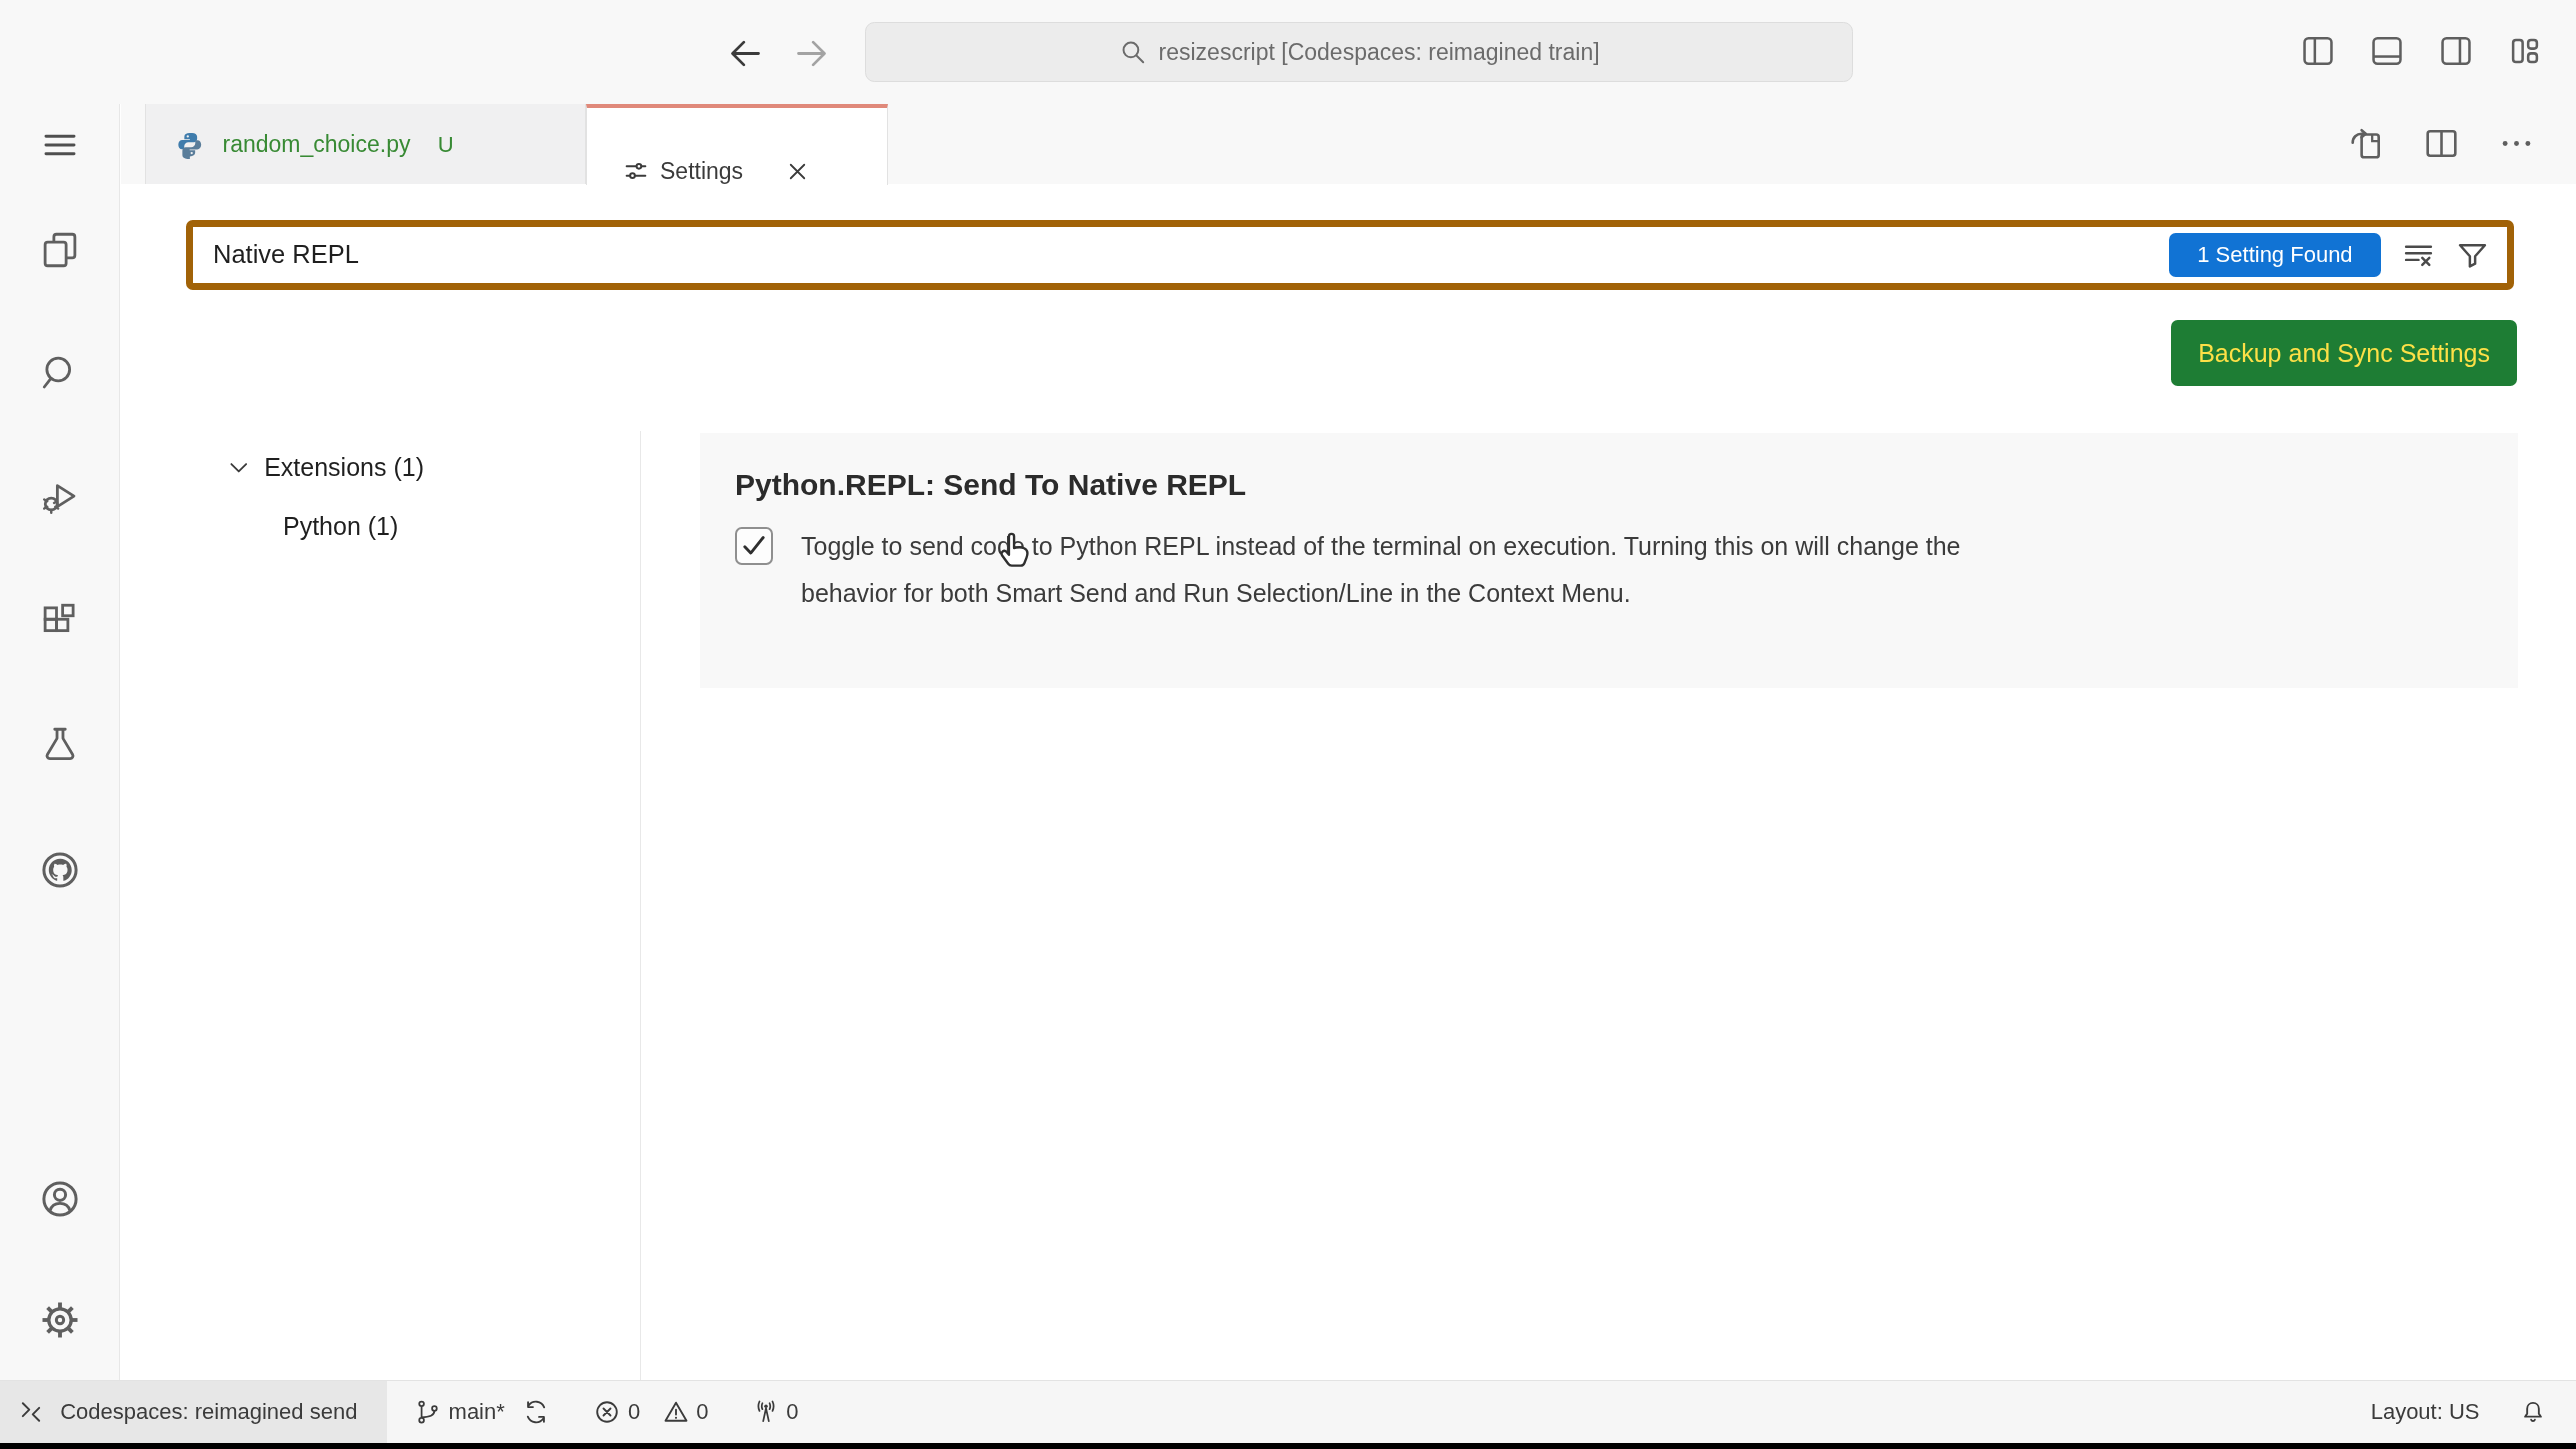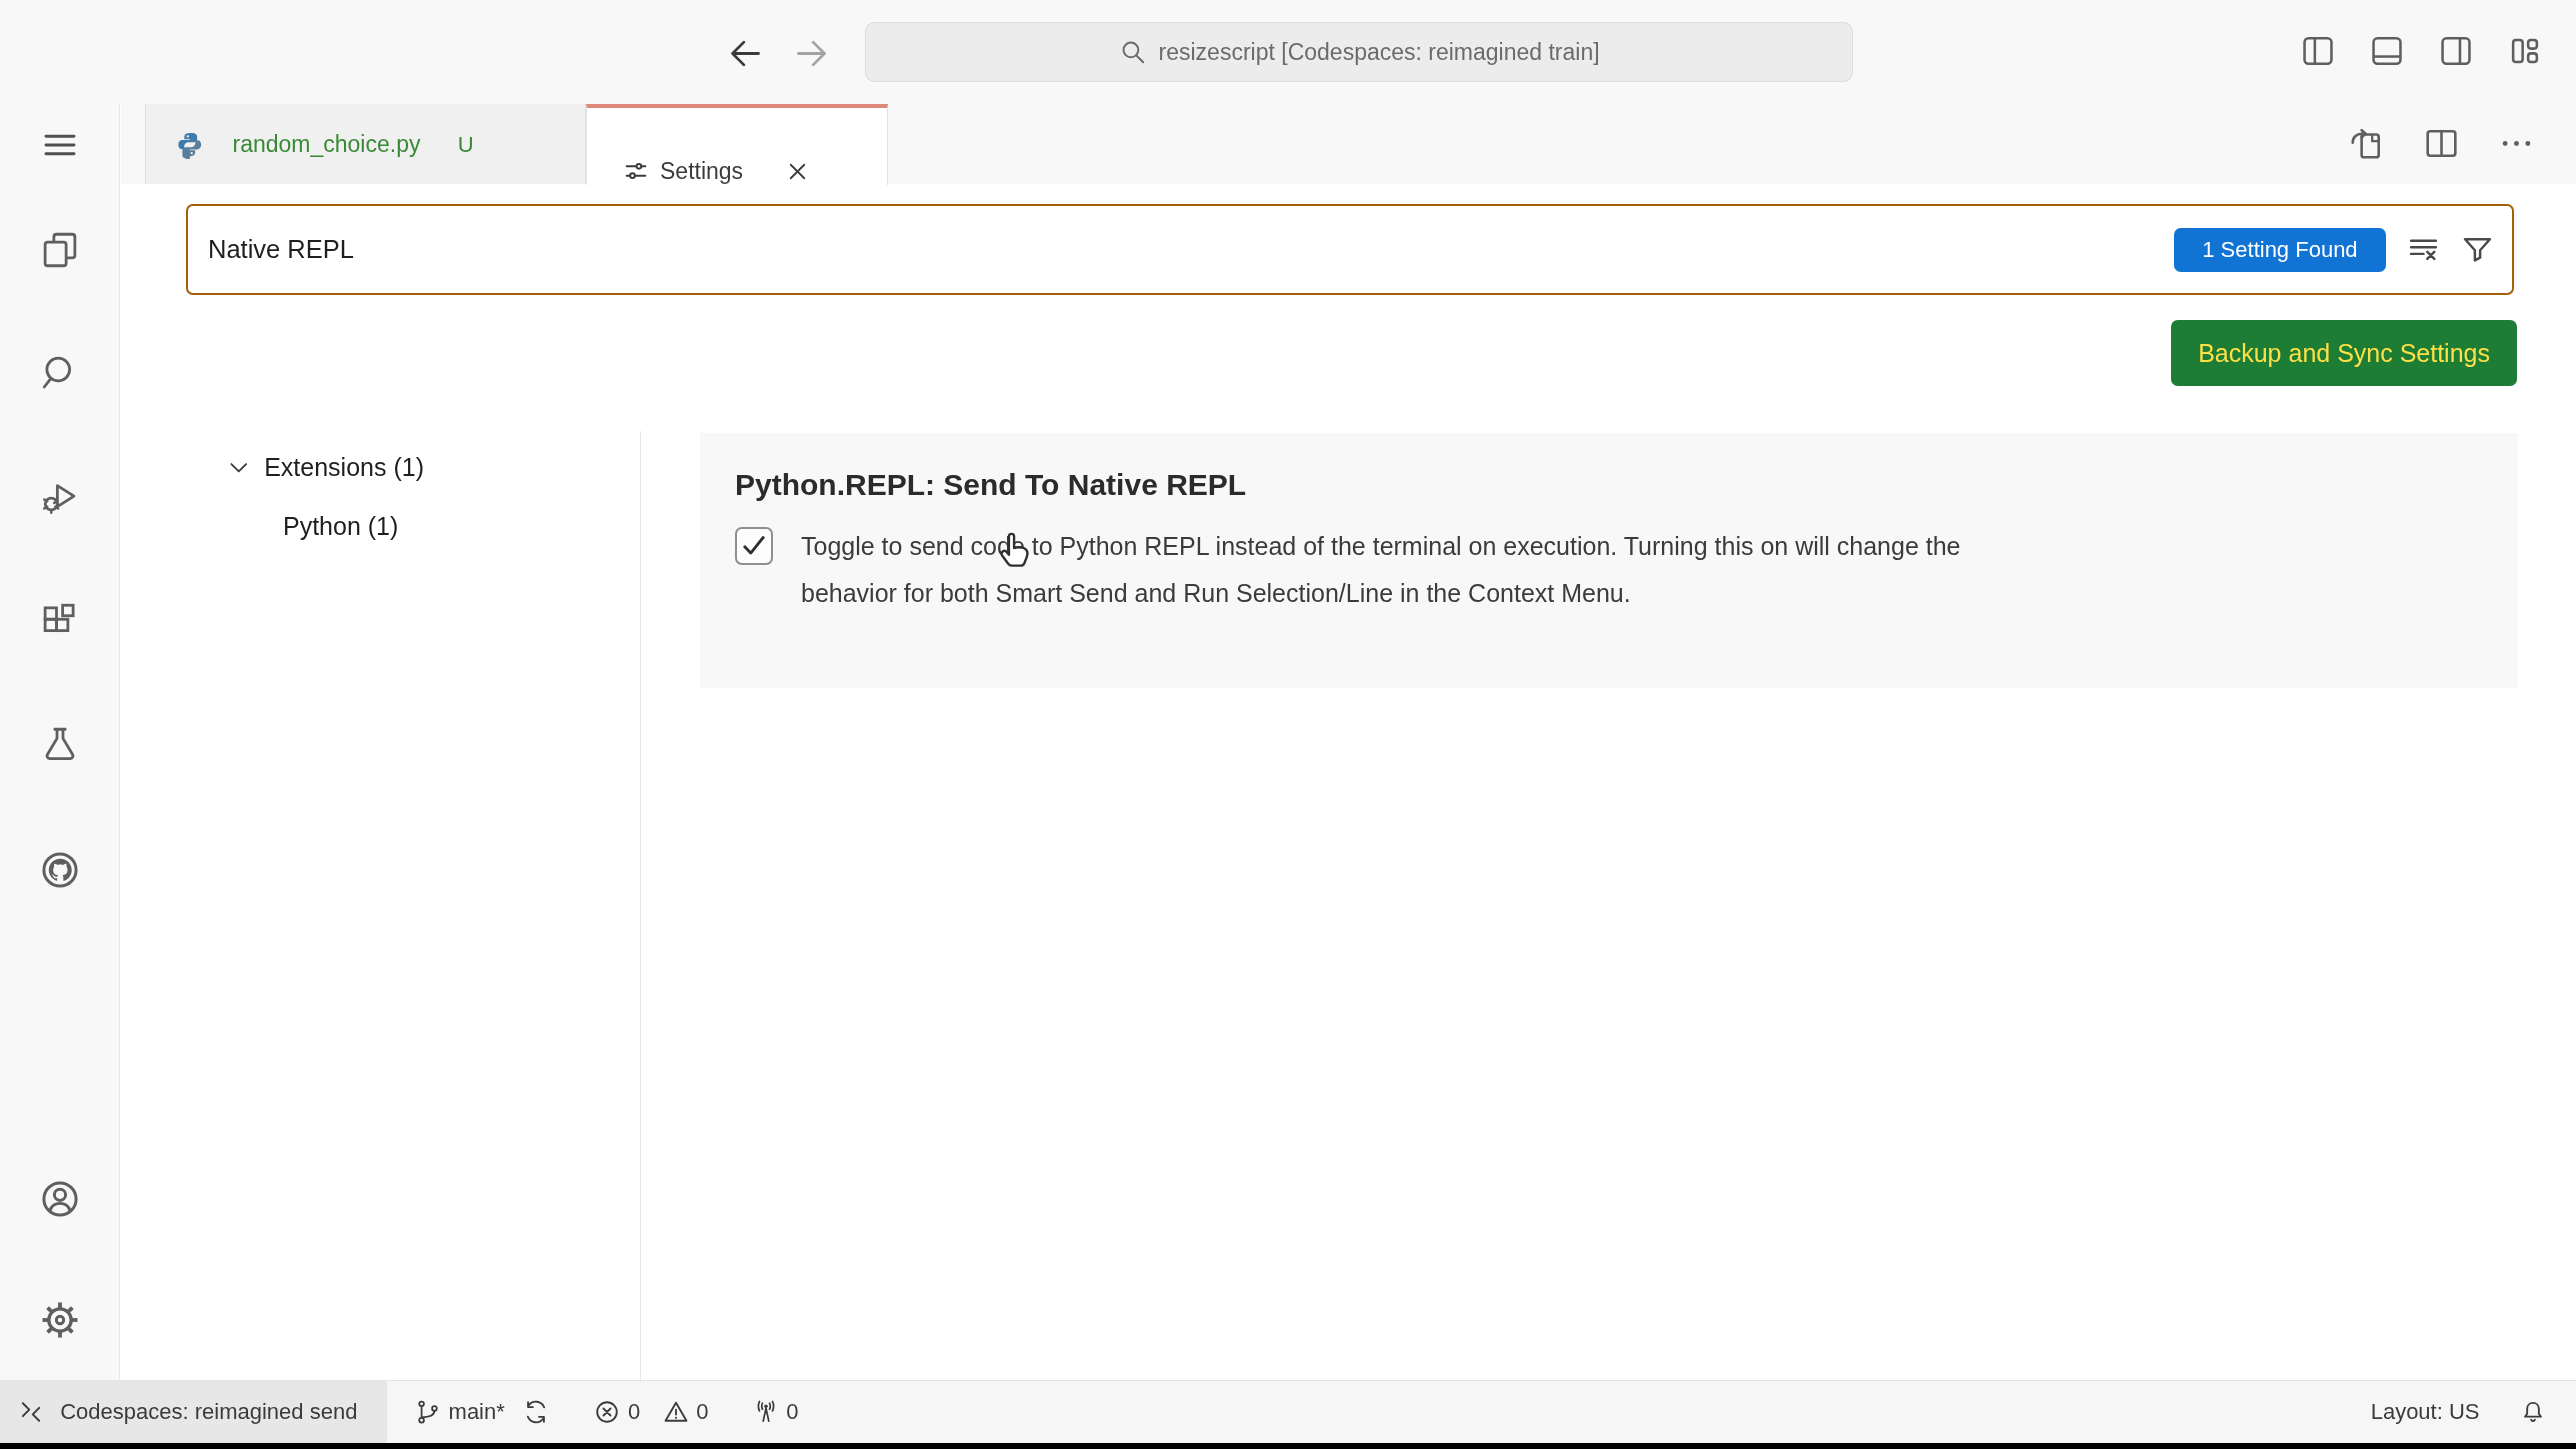--- a/index.html
+++ b/index.html
@@ -31,40 +31,40 @@
   }
   .ab-icon{position:absolute;left:50%;transform:translateX(-50%);width:42px;height:42px;}
 
   
   .tabbar{position:absolute;left:121px;right:0;top:104px;height:81px;background:#f8f8f8;}
   .tabbar::after{content:'';position:absolute;left:0;right:0;bottom:0;height:1.3px;background:#e2e2e2;}
   .tab{position:absolute;top:0;height:81px;display:flex;align-items:center;box-sizing:border-box;}
   .tab-inactive{
     left:23.5px;width:441px;background:#f0f0f1;
     border-left:1.3px solid #e2e2e2;border-right:1.3px solid #e2e2e2;
-    padding-left:29.5px;gap:28px;
+    padding-left:29.5px;gap:18px;
   }
   .tab-inactive .tab-label{color:#388a34;font-size:23px;}
   .git-badge{color:#388a34;font-size:22px;margin-left:9.4px;}
   .tab-active{
     left:465px;width:302px;background:#ffffff;z-index:2;
     border-left:1.3px solid #e2e2e2;border-right:1.3px solid #e2e2e2;
     border-top:4.7px solid #e0897a;
     padding-left:35px;gap:10px;align-items:flex-end;
   }
   .tab-active .tab-label{color:#3b3b3b;font-size:23px;}
   .tab-close{margin-left:31px;width:27px;height:27px;}
   .editor-actions{position:absolute;right:40px;top:20px;display:flex;gap:36px;align-items:center;}
   .editor-actions .icbtn{width:39px;height:39px}
 
   
   .settings-editor{position:absolute;left:121px;right:0;top:184px;bottom:69px;background:#ffffff;}
   .search-box{
-    position:absolute;left:65px;right:62px;top:20px;height:91px;
-    background:#ffffff;border:2px solid #a16207;border-radius:6.7px;
+    position:absolute;left:65px;right:62px;top:36px;height:70px;
+    background:#ffffff;border:7px solid #a16207;border-radius:6.7px;
     display:flex;align-items:center;padding:0 17.4px 0 0;box-sizing:border-box;
   }
   .search-input{
     flex:1;height:90%;border:none;outline:none;background:transparent;
     font-family:"Liberation Sans",sans-serif;font-size:25.5px;color:#1f1f1f;padding-left:20px;
   }
   .results-badge{
     background:#1173d4;color:#ffffff;font-size:22px;border-radius:6.7px;
     height:44px;display:flex;align-items:center;padding:0 28px;white-space:nowrap;
   }

